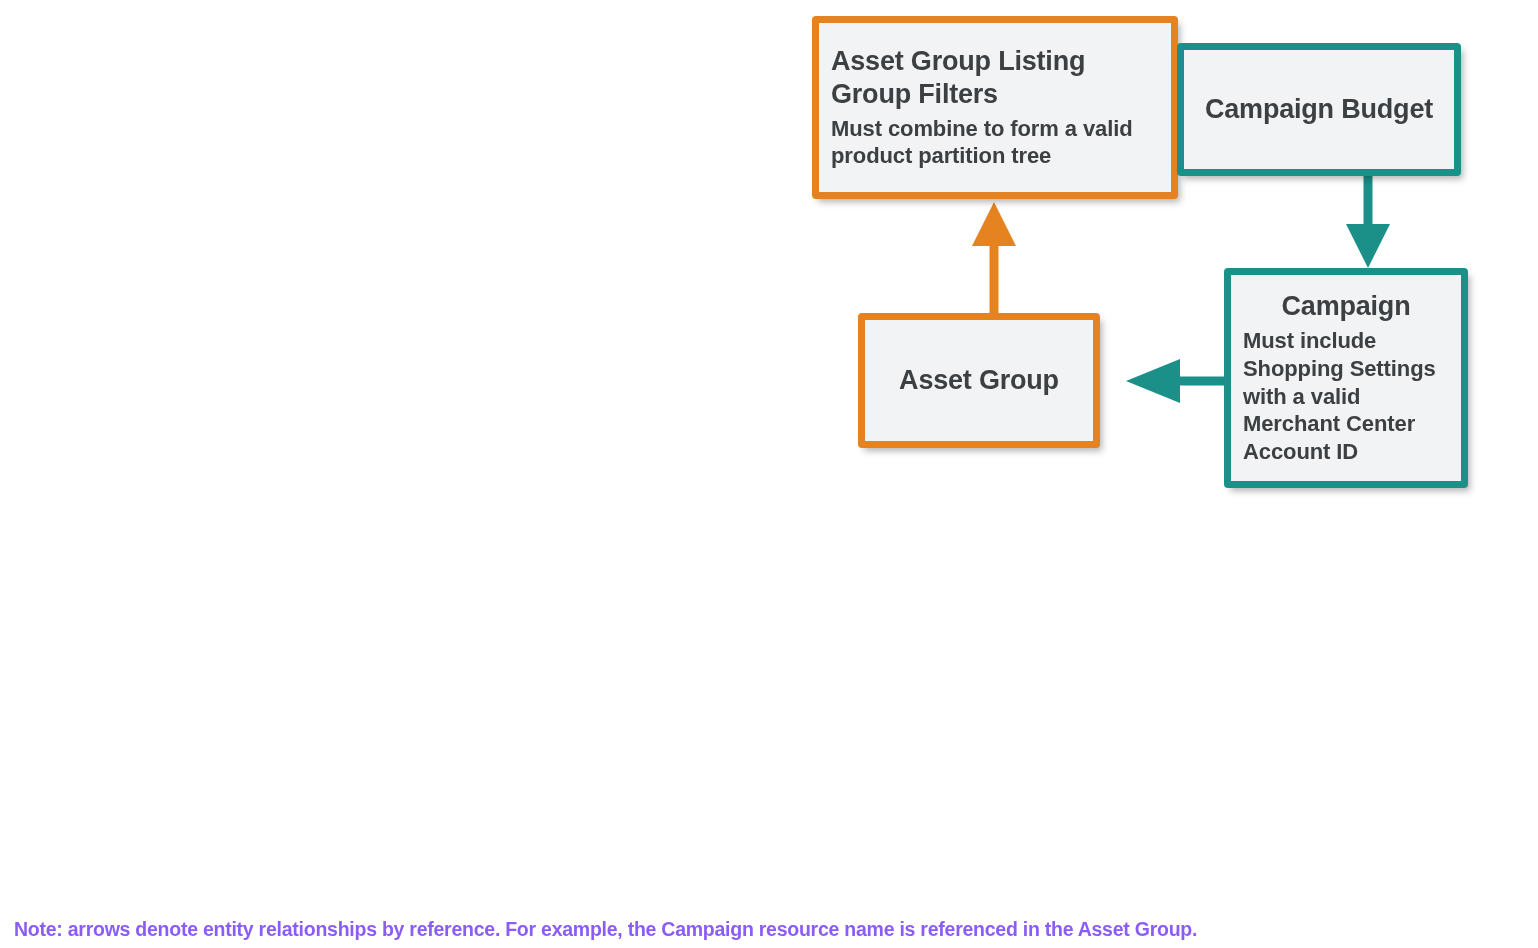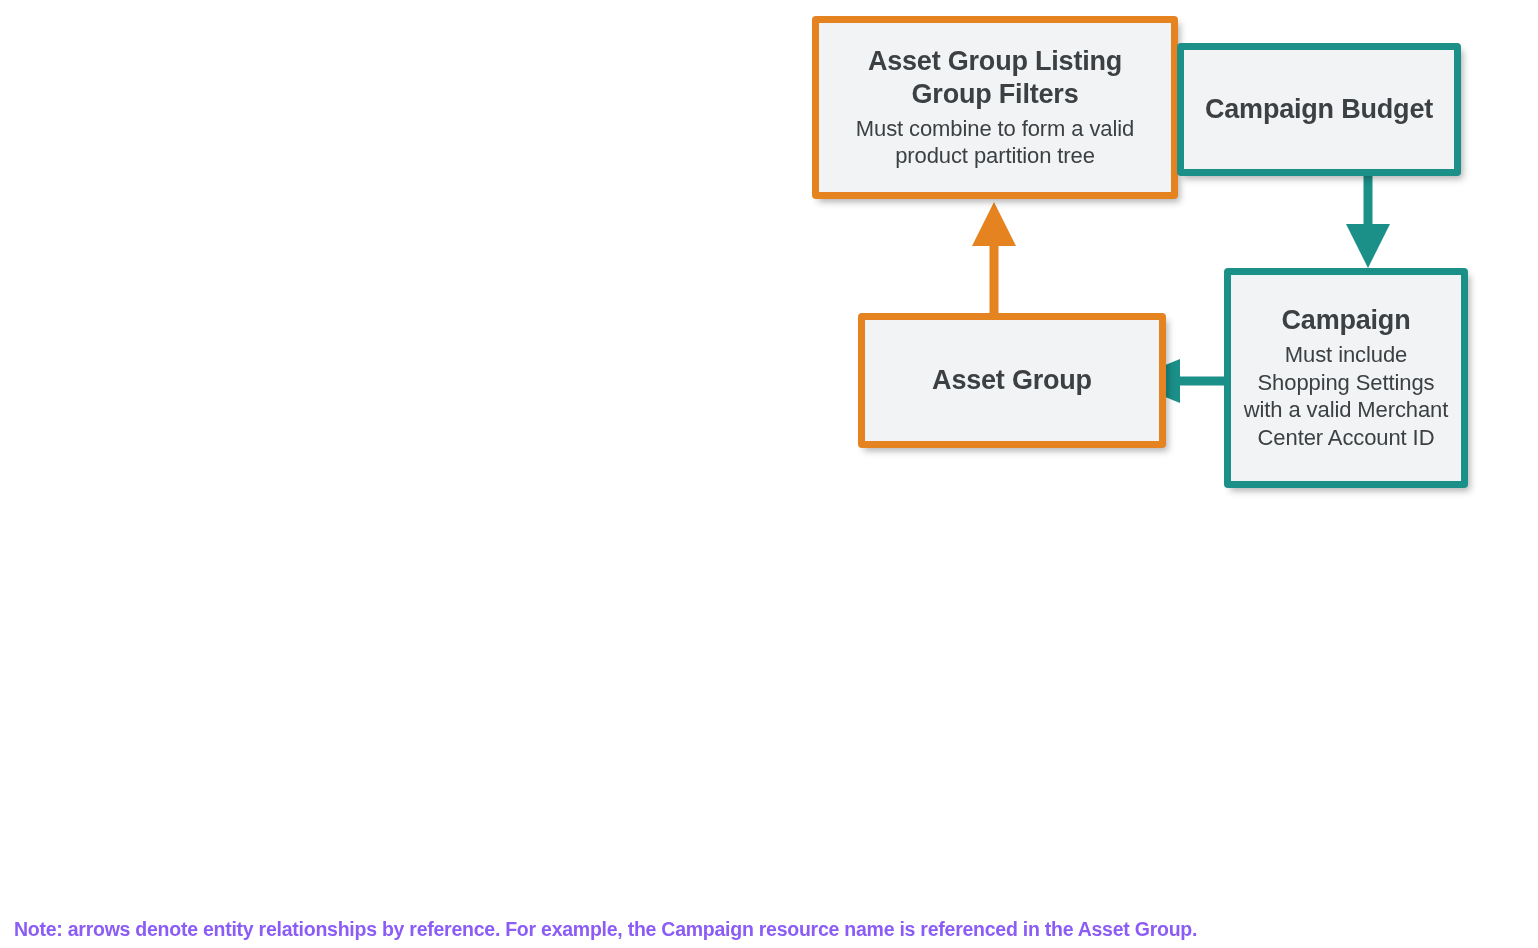--- a/index.html
+++ b/index.html
@@ -25,48 +25,48 @@
     position: absolute;
     box-sizing: border-box;
     background: #f1f3f4;
     border-radius: 4px;
     border-style: solid;
     border-width: 7px;
     display: flex;
     flex-direction: column;
     align-items: center;
     justify-content: center;
-    text-align: center;
+    text-align: left;
     padding: 6px 12px;
     box-shadow: 4px 5px 7px -2px rgba(0,0,0,0.30);
     z-index: 3;
   }
   .node.orange { border-color: #e4831f; }
   .node.teal   { border-color: #1b9089; }
 
   .node-title {
     font-size: 27px;
     font-weight: bold;
     line-height: 1.22;
     color: #3c4043;
     letter-spacing: -0.2px;
   }
   .node-desc {
     font-size: 22px;
-    font-weight: normal;
+    font-weight: bold;
     line-height: 1.26;
     color: #3c4043;
     margin-top: 4px;
     letter-spacing: -0.1px;
   }
 
   
   #node-aglgf   { left: 812px;  top: 16px;  width: 366px; height: 183px; }
   #node-budget  { left: 1177px; top: 43px;  width: 284px; height: 133px; }
-  #node-ag      { left: 858px;  top: 313px; width: 308px; height: 135px; }
+  #node-ag      { left: 858px;  top: 313px; width: 242px; height: 135px; }
   #node-campaign{ left: 1224px; top: 268px; width: 244px; height: 220px; }
 
   
   .edge {
     position: absolute;
     z-index: 1;
     overflow: visible;
   }
 
   

